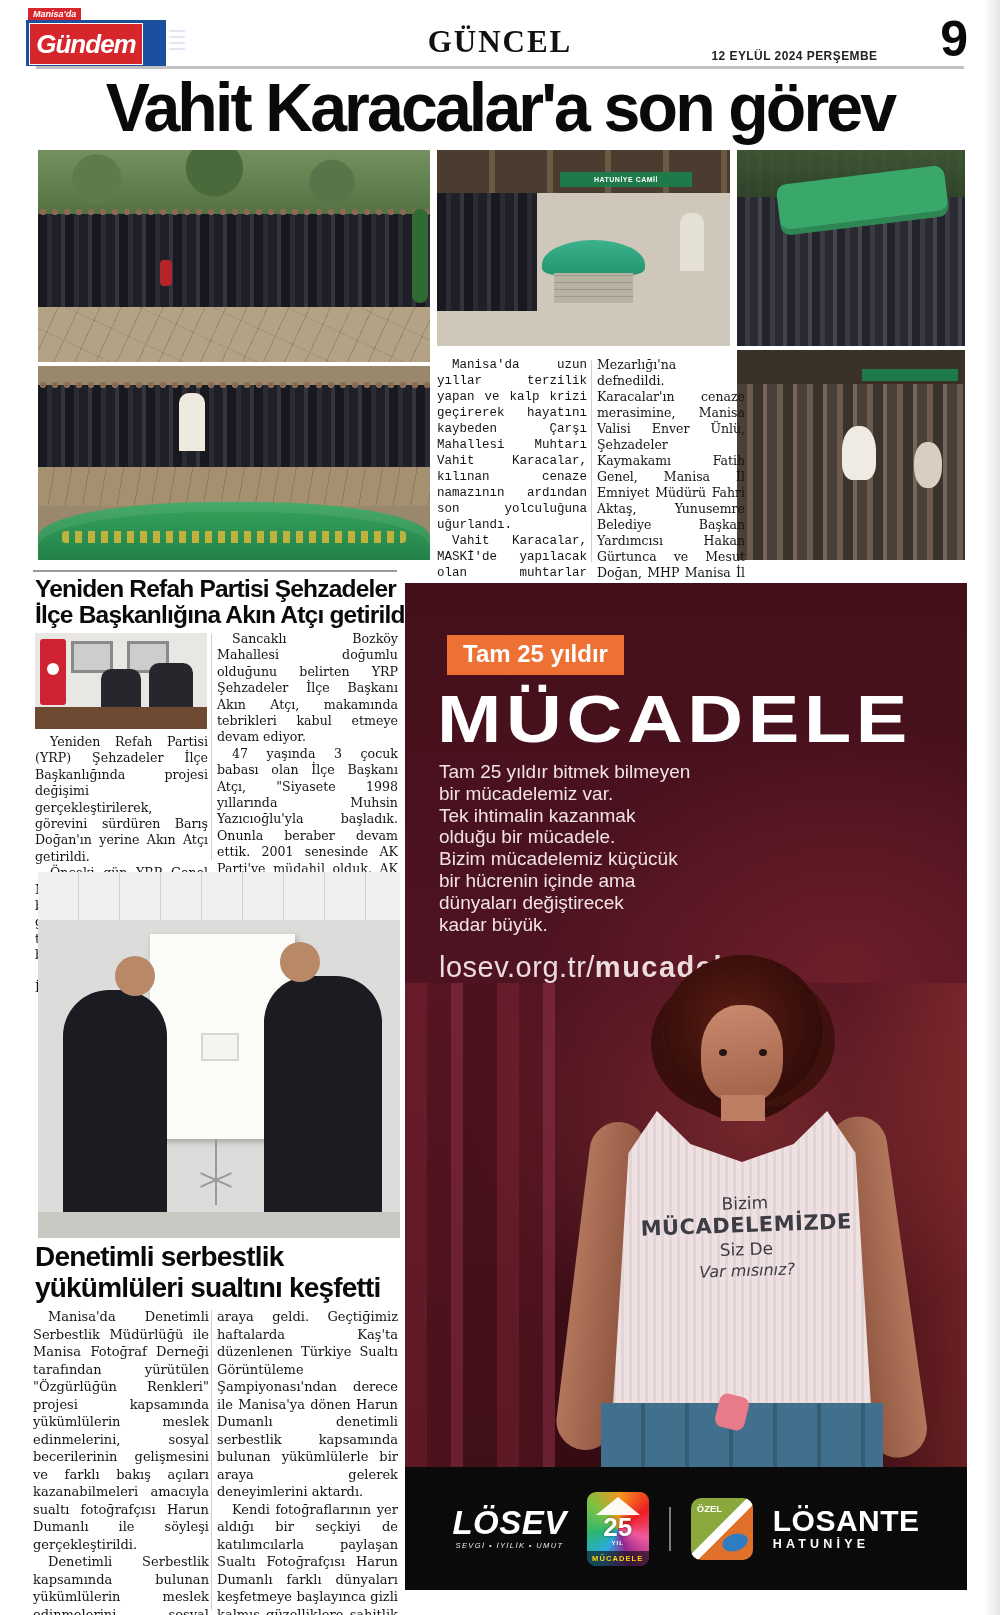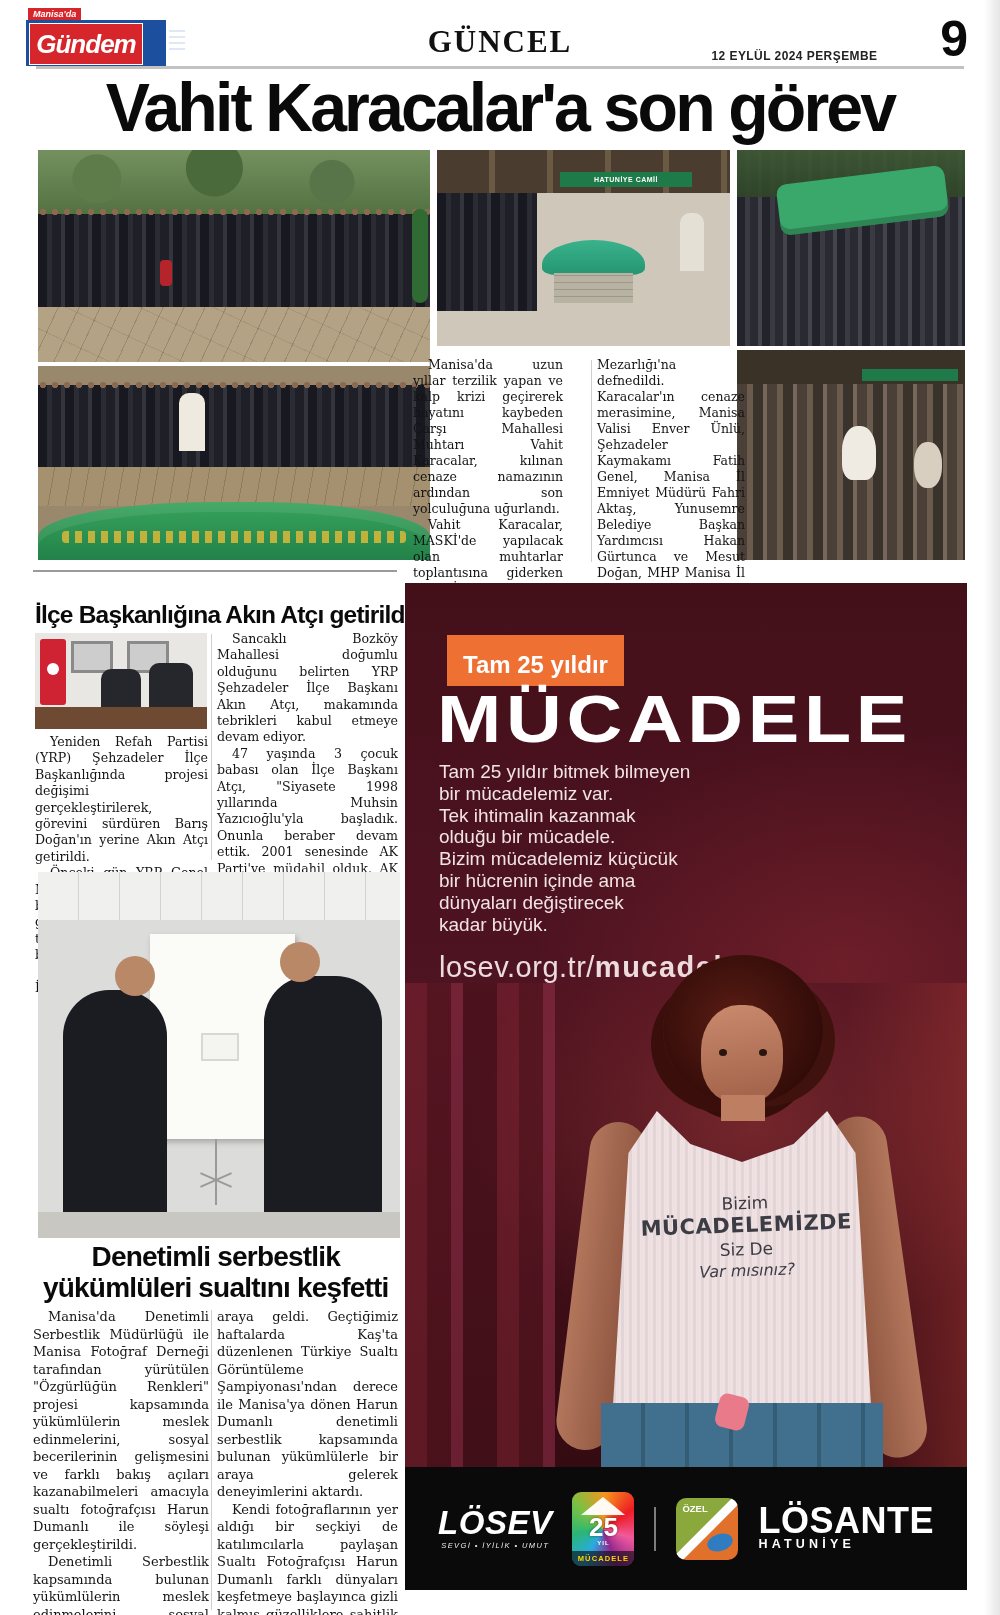--- a/index.html
+++ b/index.html
@@ -101,21 +101,21 @@
   .byline{font-family:"Liberation Sans",sans-serif;font-weight:bold;font-size:12px;text-indent:0;
         letter-spacing:-0.3px;}
   .a1{font-size:12.5px;line-height:16px;}
   .a2{font-size:12.6px;line-height:16.4px;}
   .a3{font-size:13px;line-height:17.5px;}
   .vrule{position:absolute;width:1px;background:#cfcfcf;}
 
   
   .sub-headline{position:absolute;margin:0;font-weight:bold;color:#0a0a0a;letter-spacing:-0.8px;}
   .h-yrp{left:35px;top:576px;font-size:24.5px;line-height:26px;}
-  .h-prob{left:43px;top:1242px;font-size:28px;line-height:30.5px;text-align:center;}
+  .h-prob{left:35px;top:1242px;font-size:28px;line-height:30.5px;}
   .rule2{position:absolute;left:33px;top:570px;width:364px;height:2px;background:#9a9a9a;}
 
   .photoYRP{left:35px;top:633px;width:172px;height:96px;background:#e9e7e3;}
   .photoYRP .flag{position:absolute;left:5px;top:6px;width:26px;height:66px;background:#cf2233;
         border-radius:3px;}
   .photoYRP .flag::after{content:"";position:absolute;left:7px;top:24px;width:12px;height:12px;
         border-radius:50%;background:#fff;}
   .photoYRP .frame{position:absolute;top:8px;width:36px;height:26px;background:#cdcdcd;border:3px solid #8a8a8a;}
   .photoYRP .fr1{left:36px;} .photoYRP .fr2{left:92px;}
   .photoYRP .fig{position:absolute;background:#26262d;border-radius:10px 10px 0 0;}
@@ -140,21 +140,21 @@
   .photoProb .m1 .head{right:12px;} .photoProb .m2 .head{left:16px;}
   .photoProb .plaque{position:absolute;left:45%;top:44%;width:34px;height:24px;background:#f4f4f0;
         border:2px solid #d8d8d2;z-index:3;}
   .photoProb .floor{position:absolute;left:0;bottom:0;right:0;height:7%;background:#c9c7c2;}
 
   
   .ad{position:absolute;left:405px;top:583px;width:562px;height:1007px;overflow:hidden;
         background:radial-gradient(440px 340px at 78% 38%,rgba(190,60,60,.28),transparent 70%),
                    linear-gradient(180deg,#431019 0%,#4c1220 30%,#531524 55%,#5a1a28 100%);}
   .ad-badge{position:absolute;left:42px;top:52px;background:#ee7133;color:#fff;font-weight:bold;
-        font-size:24px;padding:16px 16px 7px;}
+        font-size:24px;padding:5px 16px 7px;}
   .ad-title{position:absolute;left:32px;top:98px;margin:0;color:#fff;font-weight:bold;font-size:66px;
         letter-spacing:4px;white-space:nowrap;transform:scaleX(1.17);transform-origin:left;}
   .ad-body{position:absolute;left:34px;top:178px;color:#f2e3e4;font-size:19px;line-height:21.8px;}
   .ad-url{position:absolute;left:34px;top:368px;color:#eddcdd;font-size:29px;letter-spacing:0.5px;text-align:center;}
   .ad-url b{letter-spacing:1.5px;}
 
   .ad-photo{position:absolute;left:0;top:400px;right:0;height:484px;
         background:radial-gradient(380px 300px at 62% 30%,rgba(220,90,80,.30),transparent 75%),
                    linear-gradient(180deg,#4e1220,#3c0d16 70%,#350b12);}
   .ad-photo .machine{position:absolute;left:0;top:0;width:150px;height:100%;
@@ -206,21 +206,21 @@
         align-items:center;justify-content:center;}
   .foot-div{width:2px;height:44px;background:#7d7d7d;}
   .logoOzel{width:62px;height:62px;border-radius:10px;position:relative;overflow:hidden;
         background:linear-gradient(135deg,#8aa83b 49%,#e0702a 51%);}
   .logoOzel::before{content:"";position:absolute;left:-16px;top:26px;width:96px;height:9px;background:#fff;
         transform:rotate(-45deg);}
   .logoOzel::after{content:"";position:absolute;right:5px;bottom:9px;width:26px;height:17px;border-radius:50%;
         background:#2f7cc0;transform:rotate(-18deg);}
   .ozel-label{position:absolute;left:6px;top:5px;color:#fff;font-weight:bold;font-size:9.5px;z-index:2;}
   .losante-block{color:#fff;}
-  .losante-1{font-size:36px;font-weight:bold;letter-spacing:0.5px;line-height:28px;}
+  .losante-1{font-size:30px;font-weight:bold;letter-spacing:0.5px;line-height:28px;}
   .losante-2{font-size:12.5px;font-weight:bold;letter-spacing:4.2px;margin-top:2px;}
 </style>
 </head>
 <body>
 
 <div class="page">
 
   <div class="logo">
     <div class="logo-tab">Manisa'da</div>
     <div class="logo-blue"></div>
@@ -268,32 +268,32 @@
   </div>
 
   <div class="photo photoE">
     <div class="crowd-tex crowd"></div>
     <div class="canopy"></div>
     <div class="sign"></div>
     <div class="scarf"></div>
     <div class="scarf2"></div>
   </div>
 
-  <div class="body-text a1" style="left:413px;top:357px;width:150px;height:210px;">
+  <div class="body-text a1" style="left:437px;top:357px;width:150px;height:210px;font-family:Liberation Mono, monospace;">
     <p>Manisa'da uzun yıllar terzilik yapan ve kalp krizi geçirerek hayatını kaybeden Çarşı Mahallesi Muhtarı Vahit Karacalar, kılınan cenaze namazının ardından son yolculuğuna uğurlandı.</p>
     <p>Vahit Karacalar, MASKİ'de yapılacak olan muhtarlar toplantısına giderken MASKİ binasındaki asansörde kalp krizi geçirip hayatını kaybettiği belirtildi. Merhum Karacalar, 58 yaşında ve 3 çocuk babasıydı. Karacalar'ın cenazesi, Hatuniye Cami'nde kılınan cenaze namazı sonrası Kırtık</p>
   </div>
   <div class="vrule" style="left:591px;top:360px;height:202px;"></div>
   <div class="body-text a1" style="left:597px;top:357px;width:148px;height:214px;">
     <p class="noind">Mezarlığı'na defnedildi. Karacalar'ın cenaze merasimine, Manisa Valisi Enver Ünlü, Şehzadeler Kaymakamı Fatih Genel, Manisa İl Emniyet Müdürü Fahri Aktaş, Yunusemre Belediye Başkan Yardımcısı Hakan Gürtunca ve Mesut Doğan, MHP Manisa İl Başkanı Cüneyt Tosuner, MHP Başkan Yardımcısı Muammer Babuş, Şehzadeler Belediye Başkan Yardımcısı Hakan Şimşek, sevenleri ve yakınları katıldı. Cenaze namazı sırasında aile fertleri, göz yaşlarını tutamadı.</p>
     <p class="byline">■ Haber Merkezi</p>
   </div>
 
   <div class="rule2"></div>
-  <h2 class="sub-headline h-yrp"><br>
+  <h2 class="sub-headline h-yrp"><span>Yeniden Refah Partisi Şehzadeler</span><br>
       <span>İlçe Başkanlığına Akın Atçı getirildi</span></h2>
 
   <div class="photo photoYRP">
     <div class="flag"></div>
     <div class="frame fr1"></div>
     <div class="frame fr2"></div>
     <div class="fig fg1"></div>
     <div class="fig fg2"></div>
     <div class="desk"></div>
   </div>

